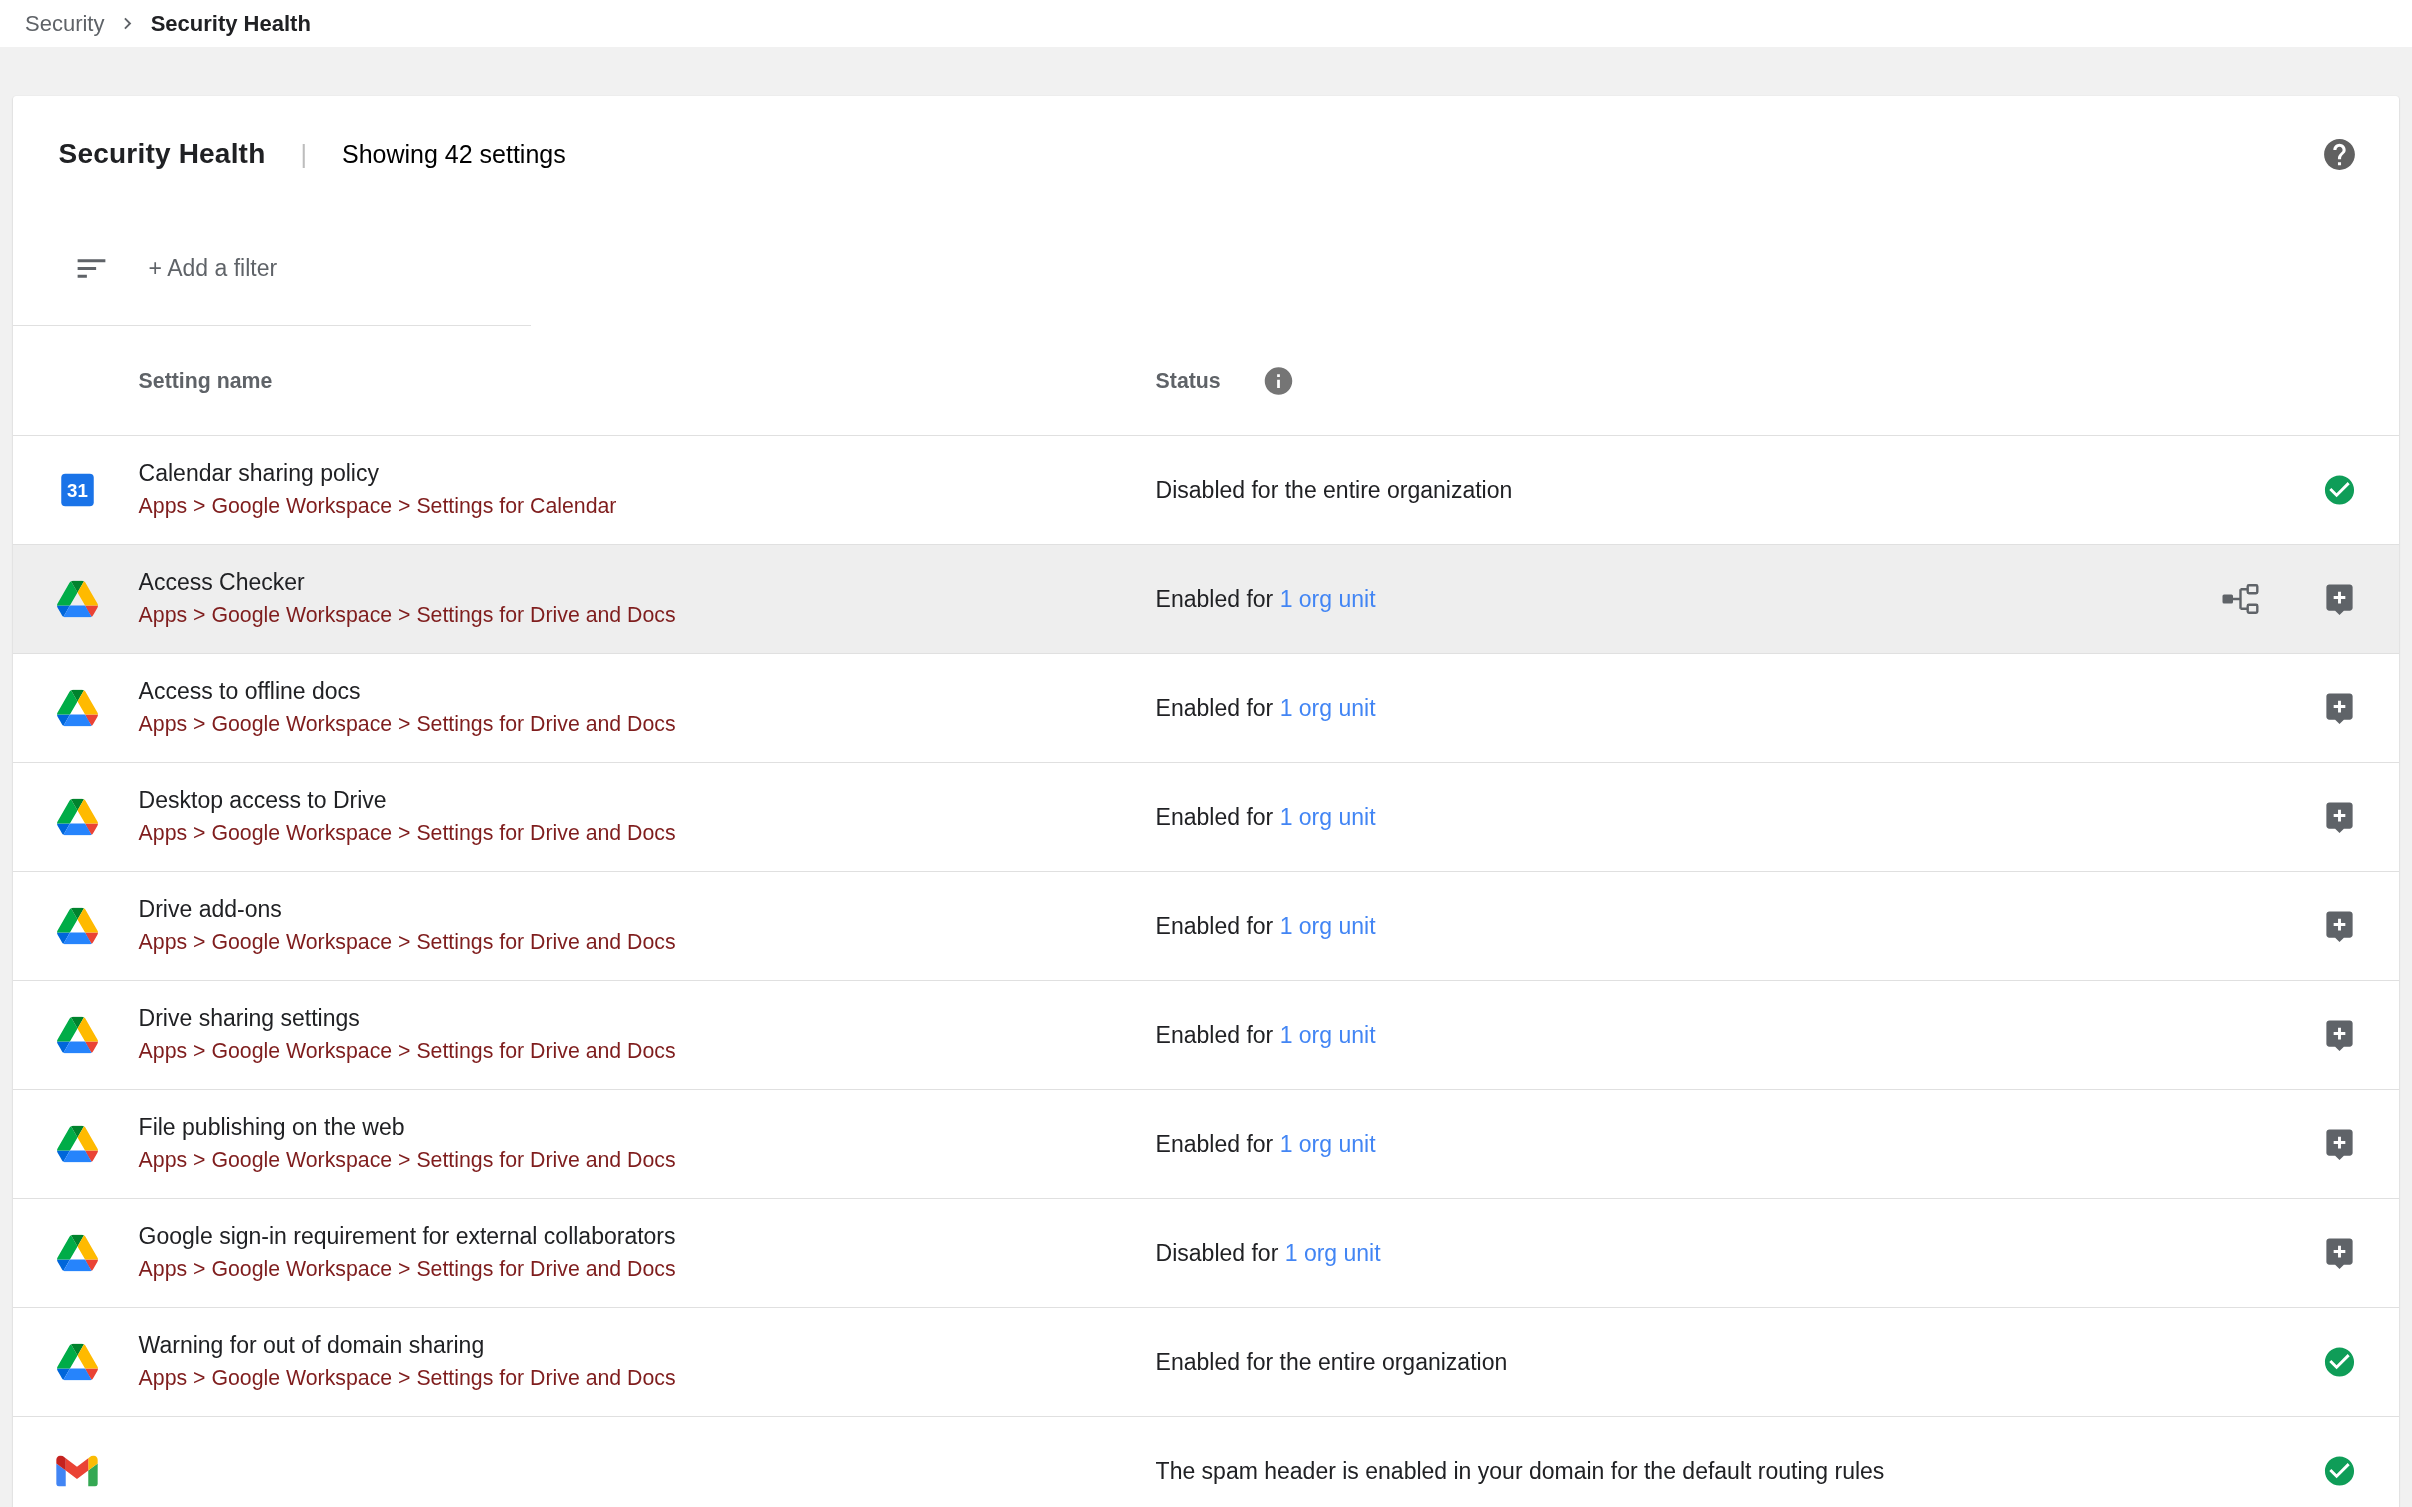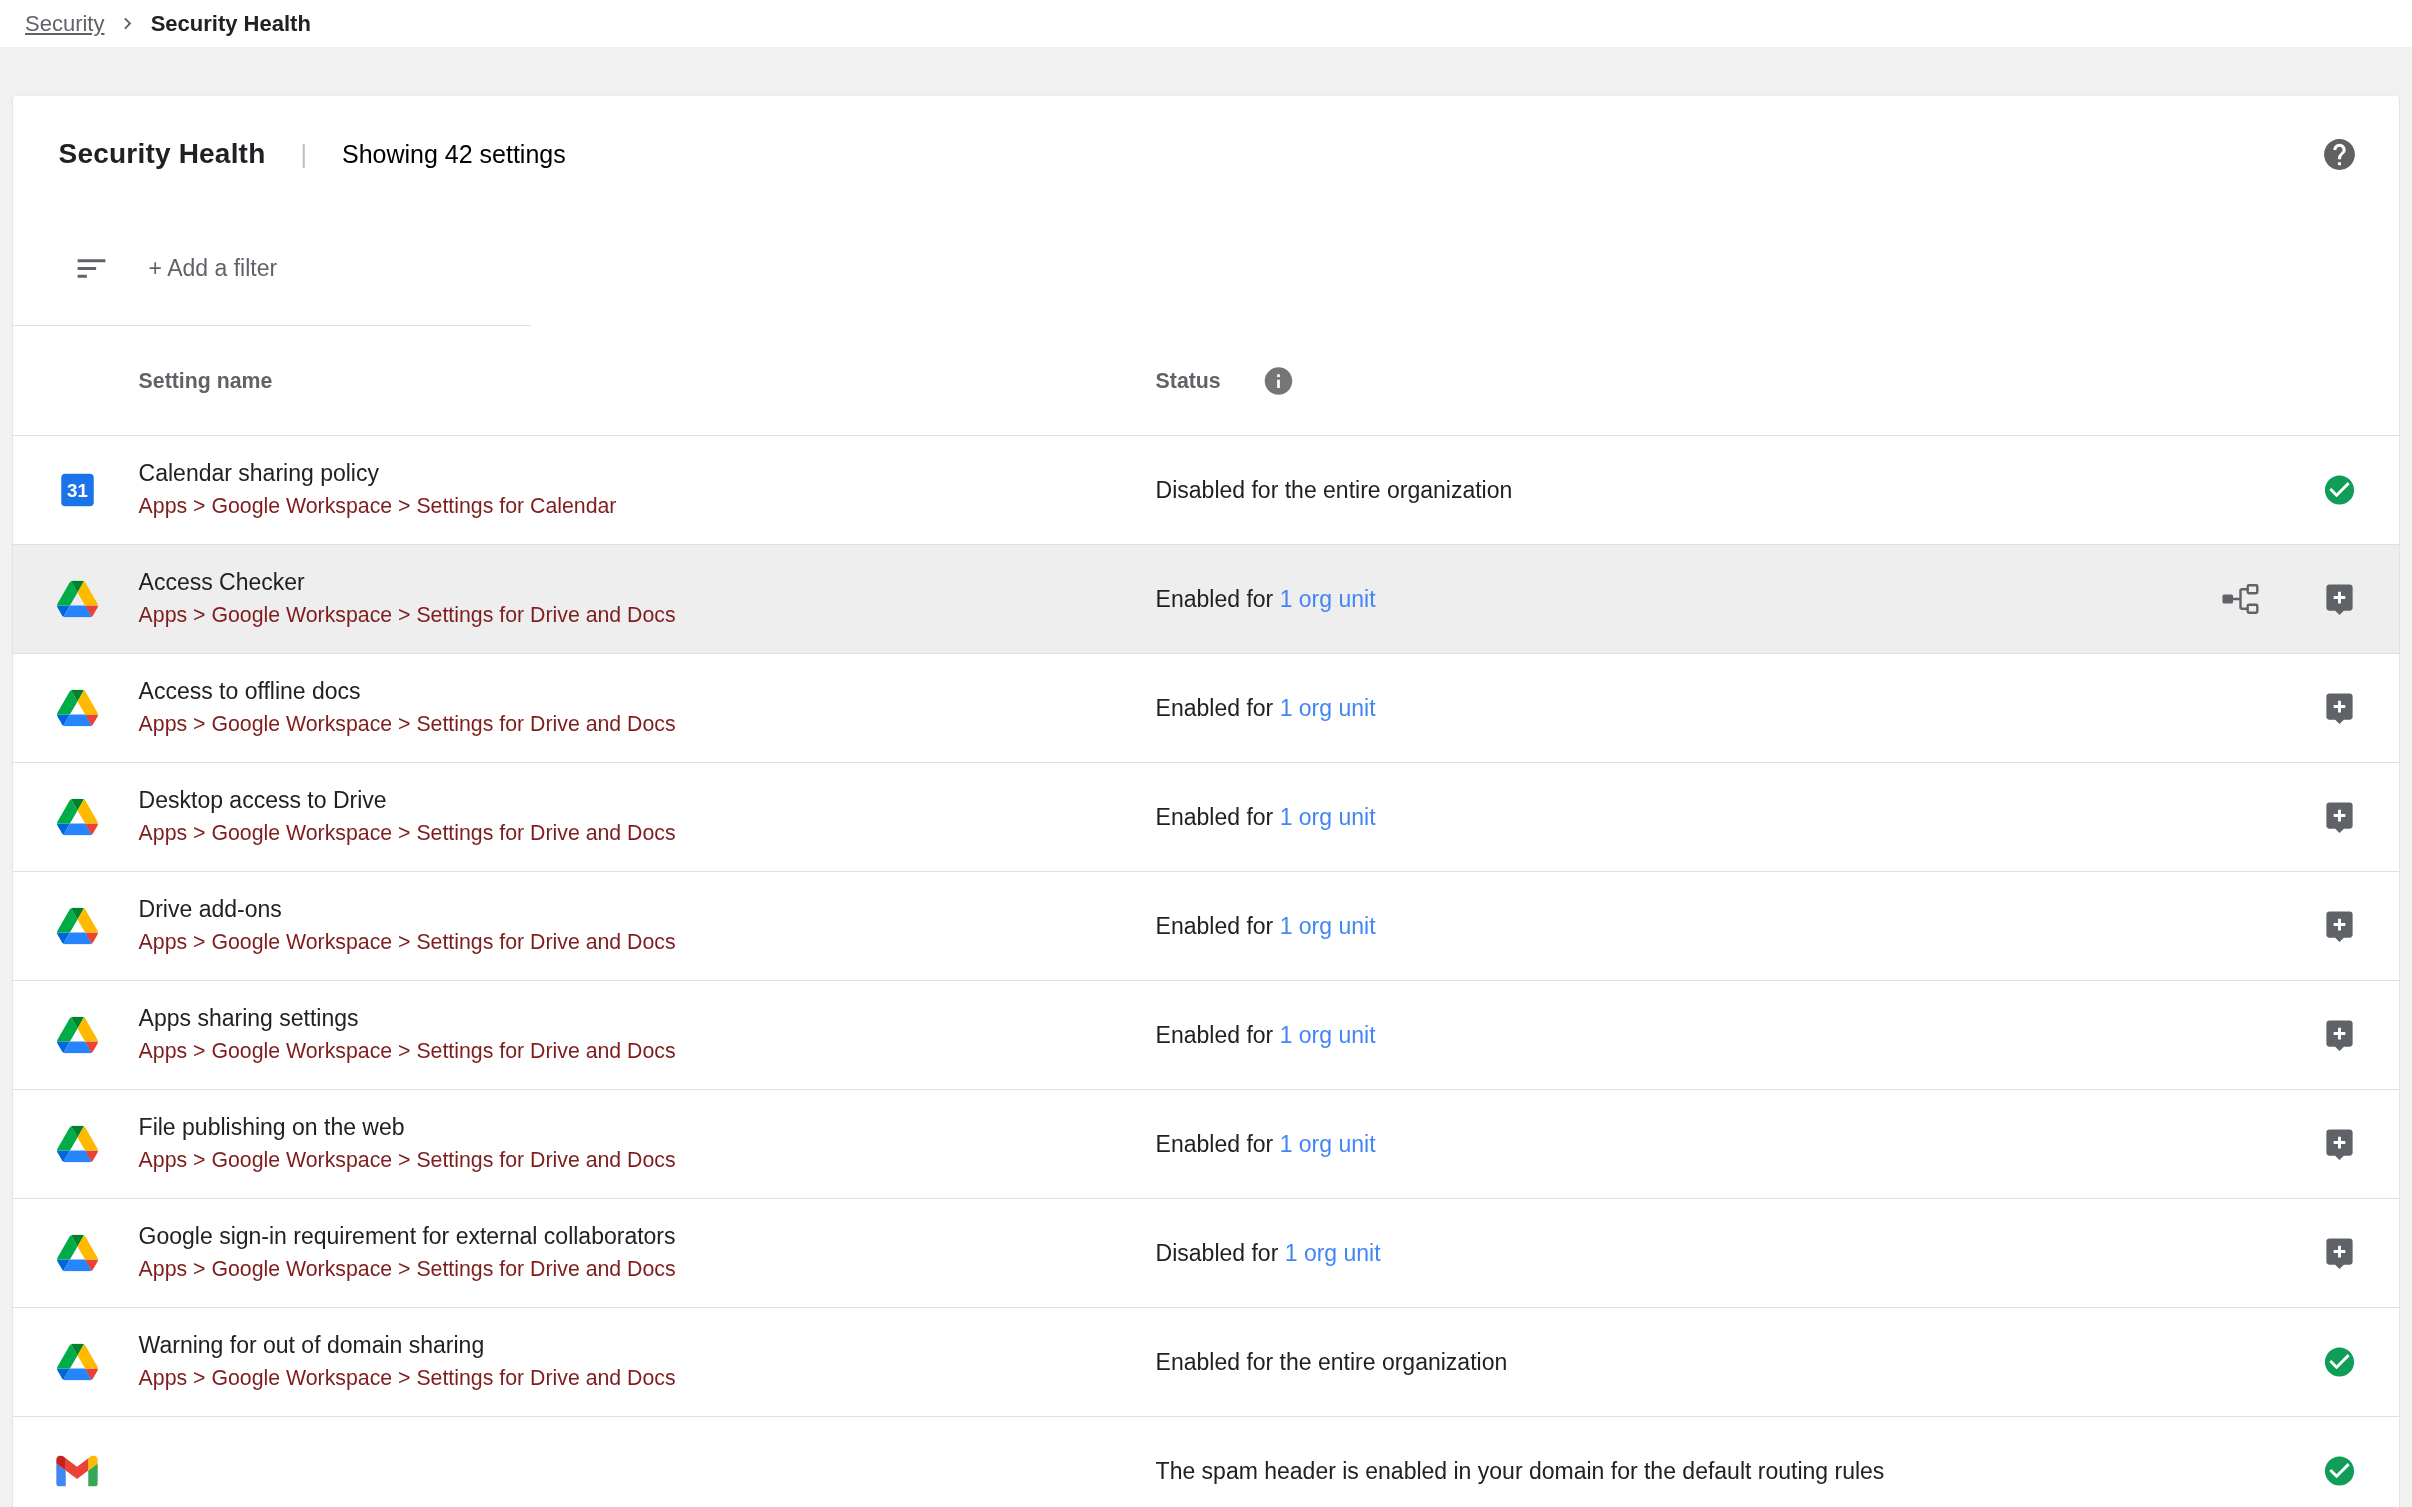--- a/index.html
+++ b/index.html
@@ -9,21 +9,21 @@
     font-family: "Liberation Sans", sans-serif;
     color: #202124;
   }
   
   .topbar {
     height: 47px; background: #ffffff;
     display: flex; align-items: center;
     padding-left: 25px;
   }
   .breadcrumb { display: flex; align-items: center; gap: 11.6px; font-size: 22px; }
-  .crumb-parent { color: #5f6368; cursor: pointer; text-decoration: underline; }
+  .crumb-parent { color: #5f6368; cursor: pointer; }
   .crumb-sep svg { width: 23px; height: 23px; display: block; }
   .crumb-current { color: #202124; font-weight: 700; }
 
   
   .page { padding: 49px 12.6px 0 12.6px; }
   .card {
     background: #ffffff; border-radius: 2.9px;
     box-shadow: 0 1px 1.9px rgba(0,0,0,.2), 0 0 1px rgba(0,0,0,.1);
   }
   .card-header {
@@ -289,21 +289,21 @@
             <svg viewBox="0 0 87.3 78" width="41" height="37">
               <path fill="#0066da" d="m6.6 66.85 3.85 6.65c.8 1.4 1.95 2.5 3.3 3.3l13.75-23.8h-27.5c0 1.55.4 3.1 1.2 4.5z"></path>
               <path fill="#00ac47" d="m43.65 25-13.75-23.8c-1.35.8-2.5 1.9-3.3 3.3l-25.4 44a9.06 9.06 0 0 0-1.2 4.5h27.5z"></path>
               <path fill="#ea4335" d="m73.55 76.8c1.35-.8 2.5-1.9 3.3-3.3l1.6-2.75 7.65-13.25c.8-1.4 1.2-2.95 1.2-4.5h-27.502l5.852 11.5z"></path>
               <path fill="#00832d" d="m43.65 25 13.75-23.8c-1.35-.8-2.9-1.2-4.5-1.2h-18.5c-1.6 0-3.15.45-4.5 1.2z"></path>
               <path fill="#2684fc" d="m59.8 53h-32.3l-13.75 23.8c1.35.8 2.9 1.2 4.5 1.2h50.8c1.6 0 3.15-.45 4.5-1.2z"></path>
               <path fill="#ffba00" d="m73.4 26.5-12.7-22c-.8-1.4-1.95-2.5-3.3-3.3l-13.75 23.8 16.15 28h27.45c0-1.55-.4-3.1-1.2-4.5z"></path>
             </svg>
           </span>
     <div class="name-cell">
-      <div class="row-title">Apps sharing settings</div>
+      <div class="row-title">Drive sharing settings</div>
       <div class="row-path">Apps &gt; Google Workspace &gt; Settings for Drive and Docs</div>
     </div>
     <div class="status-cell">
       <span class="status-text">Enabled for </span><a class="status-link">1 org unit</a>
     </div>
     <div class="row-actions">
 
       <span class="trailing badge">
               <svg viewBox="0 0 24 24">
                 <path fill="#5f6368" d="M19 2H5c-1.1 0-2 .9-2 2v14c0 1.1.9 2 2 2h4l3 3 3-3h4c1.1 0 2-.9 2-2V4c0-1.1-.9-2-2-2z"></path>

